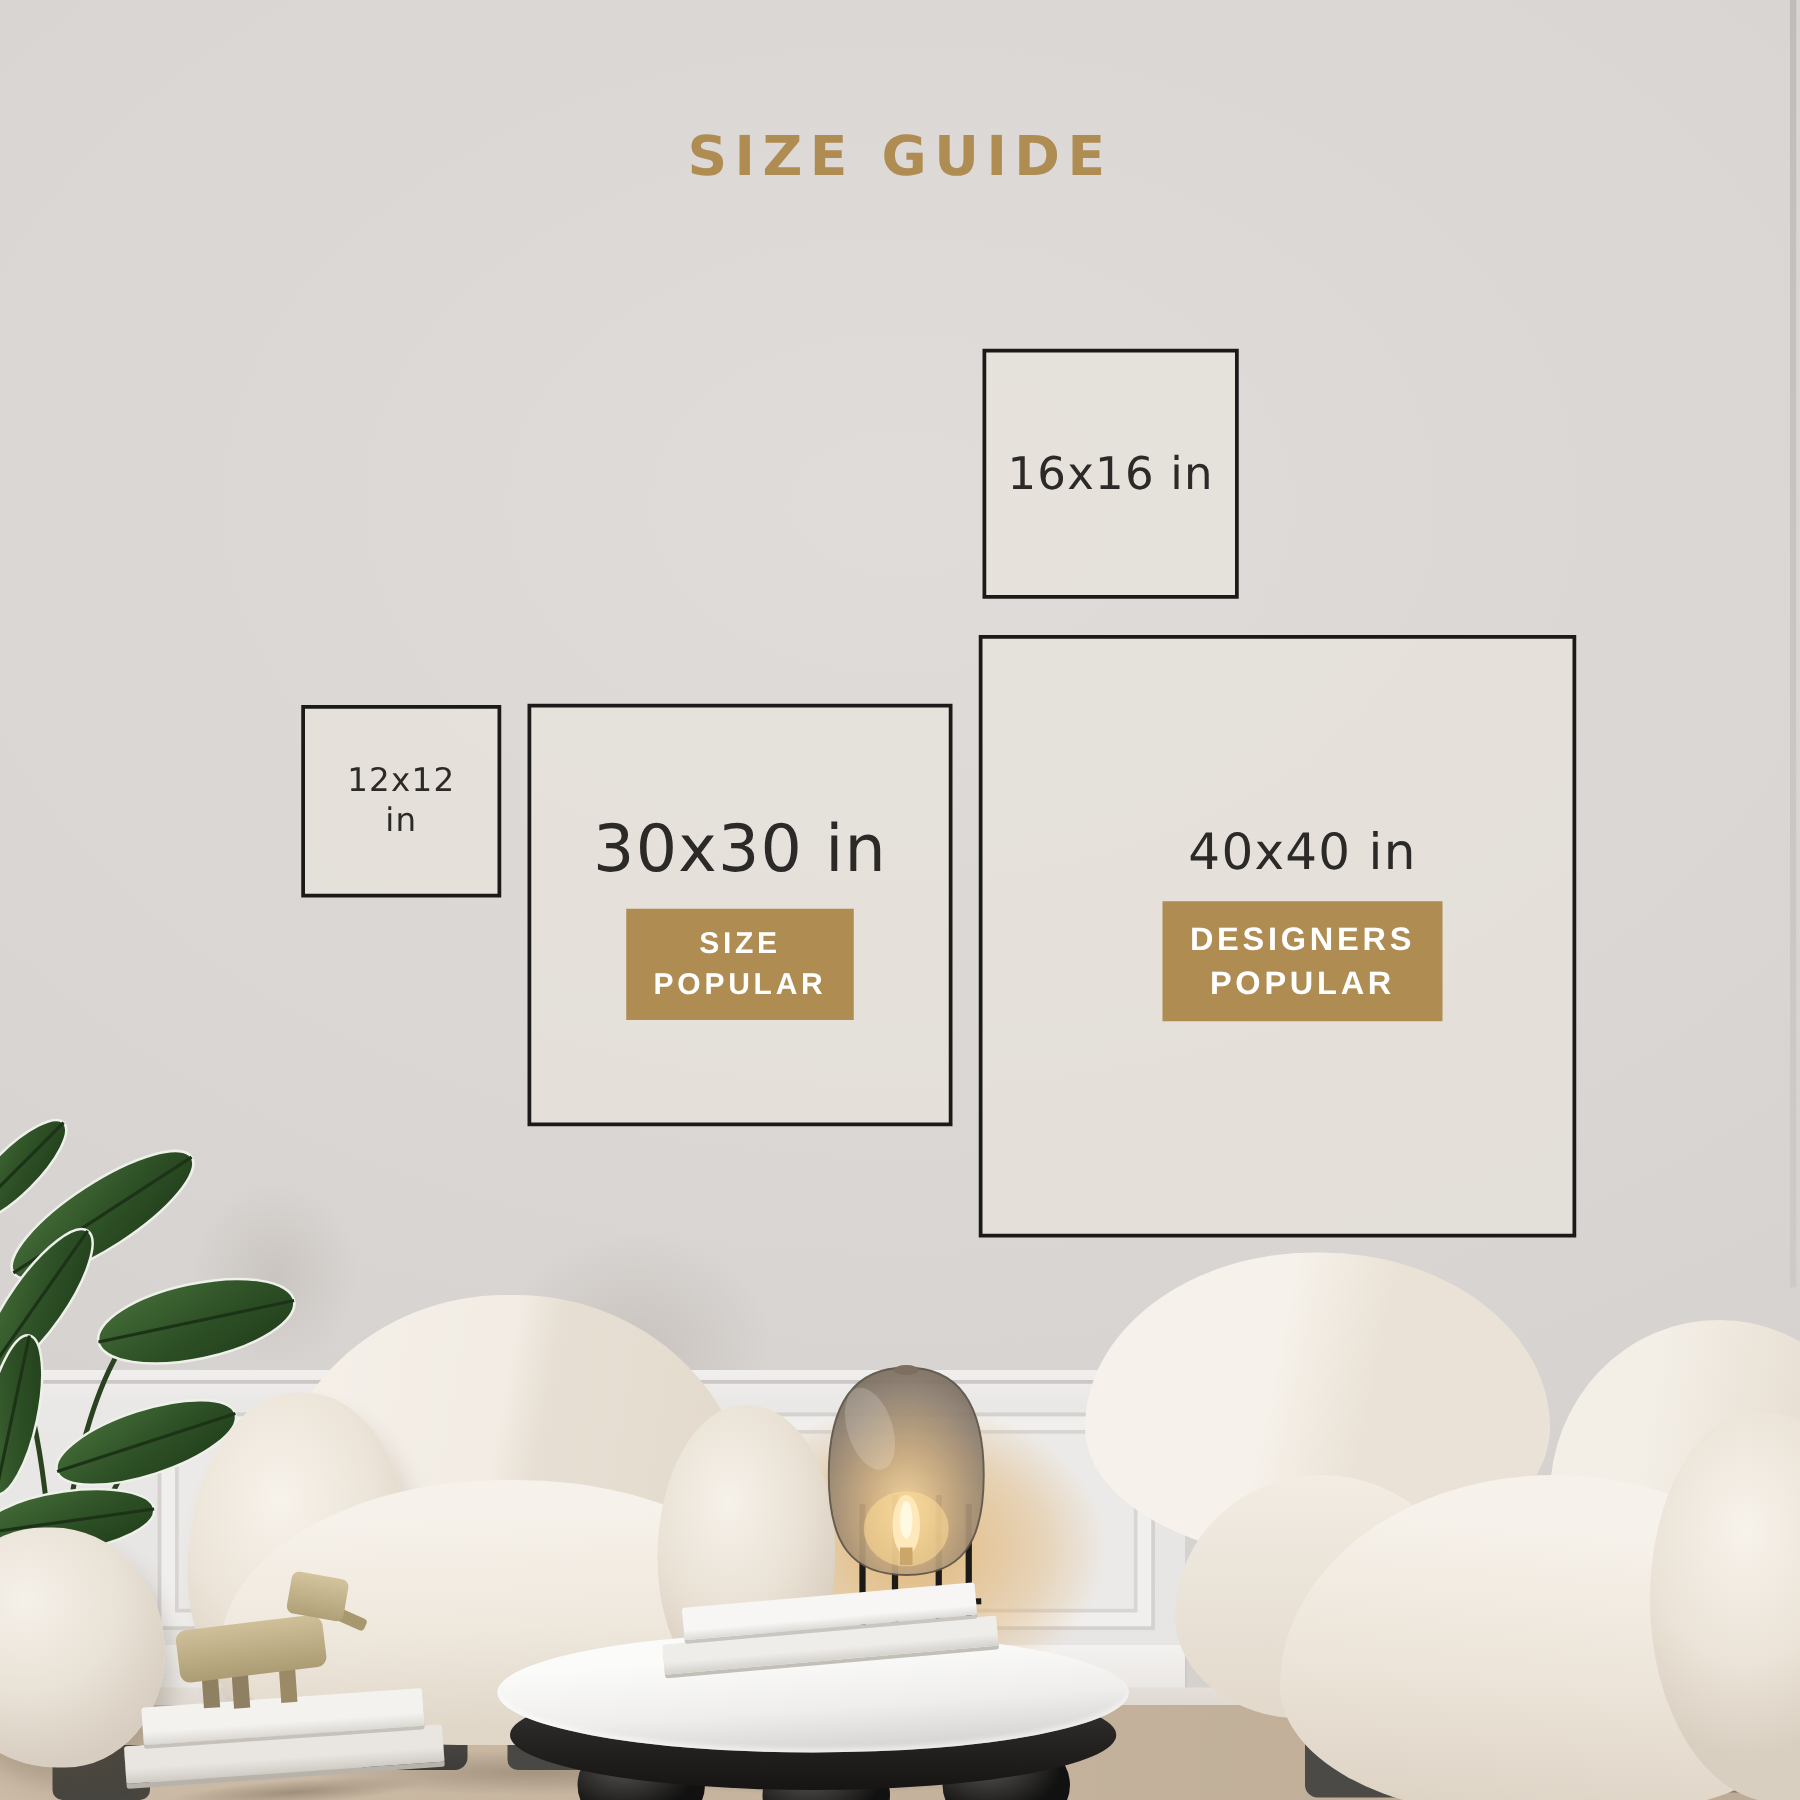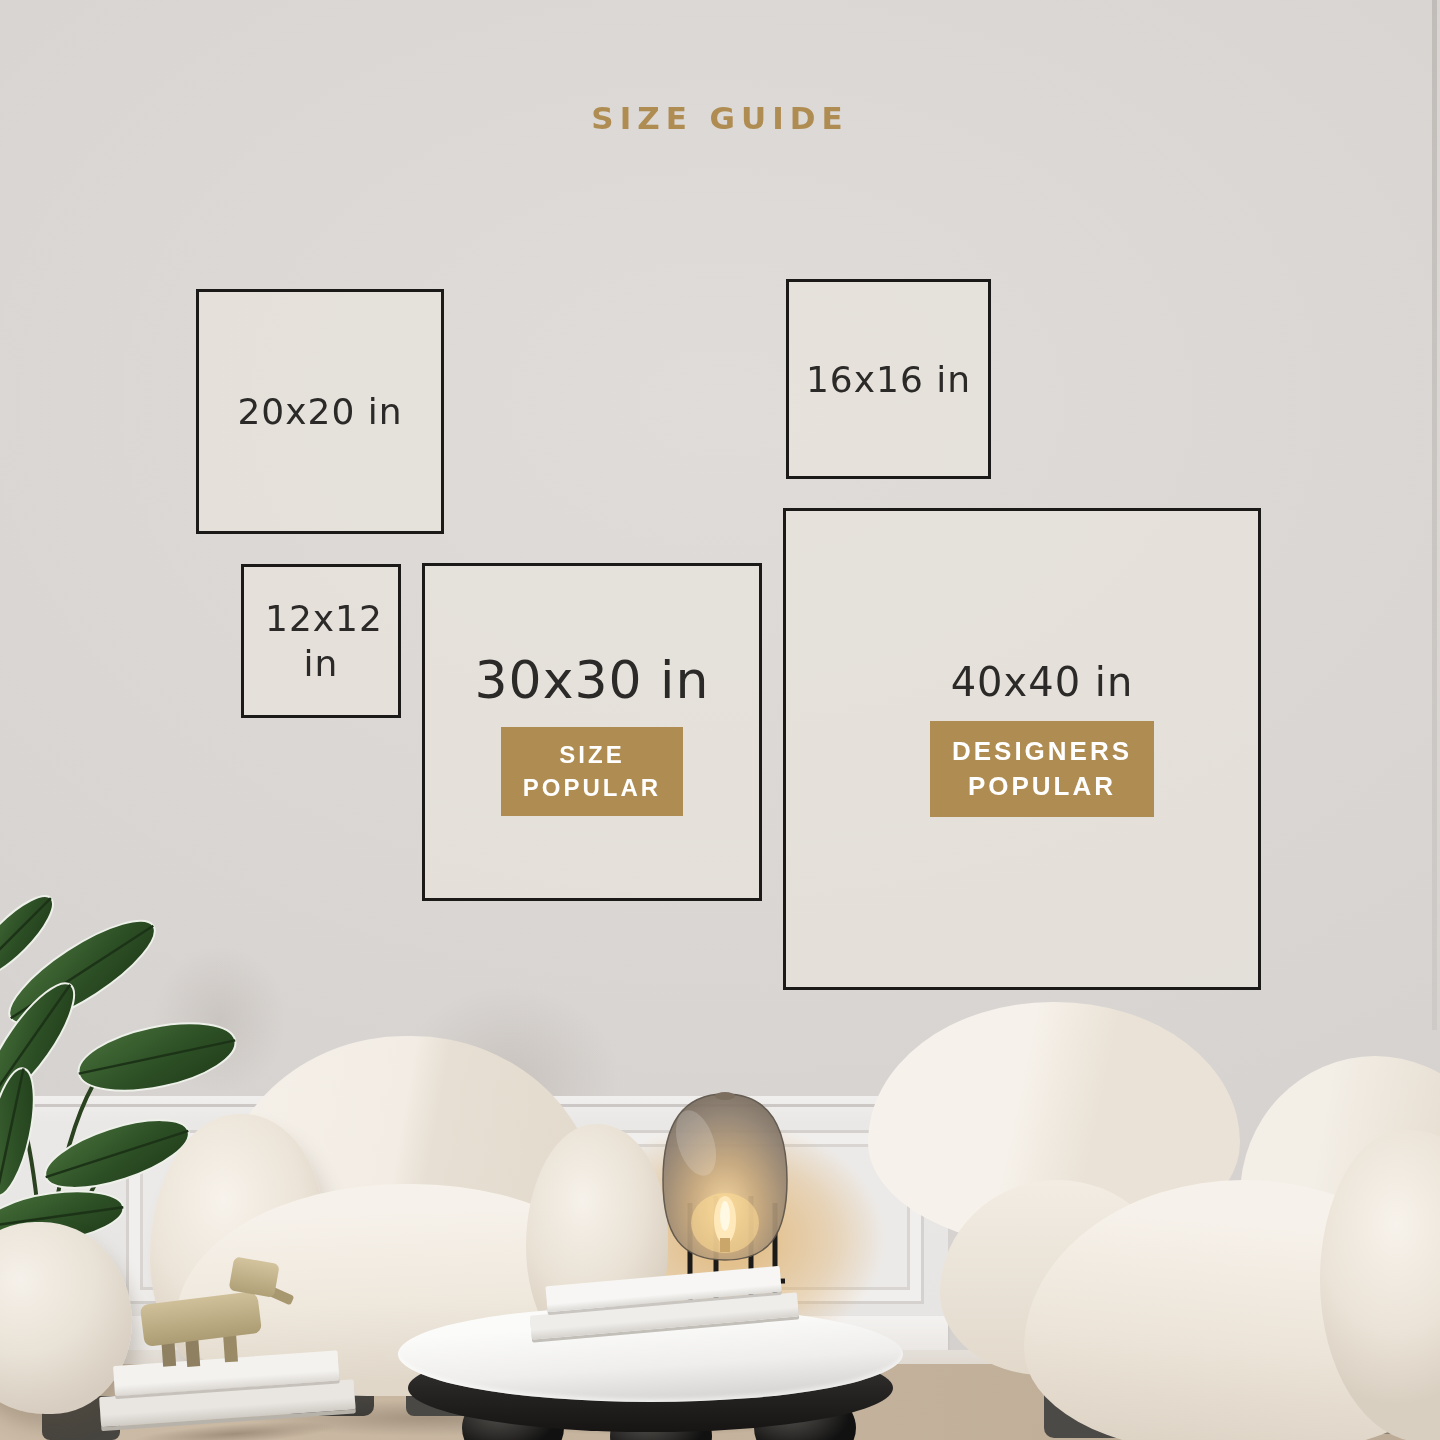--- a/index.html
+++ b/index.html
@@ -109,37 +109,37 @@
   .dog-head{left:152px;top:-10px;width:46px;height:34px;background:linear-gradient(180deg,#d3c49e,#b0a077);border-radius:6px;transform:rotate(14deg);}
   .dog-jaw{left:170px;top:18px;width:44px;height:10px;background:#a89870;border-radius:3px;transform:rotate(28deg);}
   .dog-leg{width:13px;height:30px;background:#8e8060;}
   .dog-leg-1{left:78px;top:60px;}
   .dog-leg-2{left:102px;top:62px;}
   .dog-leg-3{left:140px;top:60px;background:#9a8b66;}
 
   
   .overlay{position:absolute;inset:0;}
   .title{position:absolute;top:100px;left:0;width:100%;text-align:center;
-    font-size:31px;font-weight:700;letter-spacing:6px;color:var(--accent,#af8c51);}
+    font-size:44px;font-weight:700;letter-spacing:6px;color:var(--accent,#af8c51);}
   .size-box{position:absolute;border:3px solid var(--boxBorder,#1b1a18);
     background:rgba(235,230,221,.60);
     display:flex;flex-direction:column;align-items:center;justify-content:center;}
   .size-label{font-size:36px;color:var(--labelColor,#2b2a28);letter-spacing:1px;
     text-align:center;line-height:1.25;}
   .badge{margin-top:14px;background:var(--accent,#af8c51);color:var(--badgeText,#fff);
     font-family:"Liberation Sans",sans-serif;font-weight:700;text-align:center;
     padding:12px 22px;letter-spacing:3px;font-size:24px;line-height:1.35;}
   .badge span{display:block;}
   .box-20{left:196px;top:289px;width:242px;height:239px;}
   .box-24{left:470px;top:245px;width:283px;height:286px;}
   .box-16{left:786px;top:279px;width:199px;height:194px;}
   .box-12{left:241px;top:564px;width:154px;height:148px;}
   .box-30{left:422px;top:563px;width:334px;height:332px;}
   .box-40{left:783px;top:508px;width:472px;height:476px;}
-  .box-12 .size-label{font-size:36px;max-width:112px;}
+  .box-12 .size-label{font-size:26px;max-width:112px;}
   .box-30 .size-label{font-size:52px;}
   .box-40 .size-label{font-size:40px;}
   .box-40 .badge{font-size:26px;padding:13px 22px;}
   .box-40 .size-label,.box-40 .badge{transform:translateY(-12px);margin-left:40px;}
 </style>
 </head>
 <body>
 
 <div class="stage">
 
@@ -277,23 +277,20 @@
       <div class="table-books">
         <div class="tb-2"></div>
         <div class="tb-1"></div>
       </div>
     </div>
   </div>
 
   <div class="overlay">
     <div class="title">SIZE GUIDE</div>
 
-    <div class="size-box box-20">
-      <div class="size-label">20x20 in</div>
-    </div>
 
 
     <div class="size-box box-16">
       <div class="size-label">16x16 in</div>
     </div>
 
     <div class="size-box box-12">
       <div class="size-label">12x12 in</div>
     </div>
 

